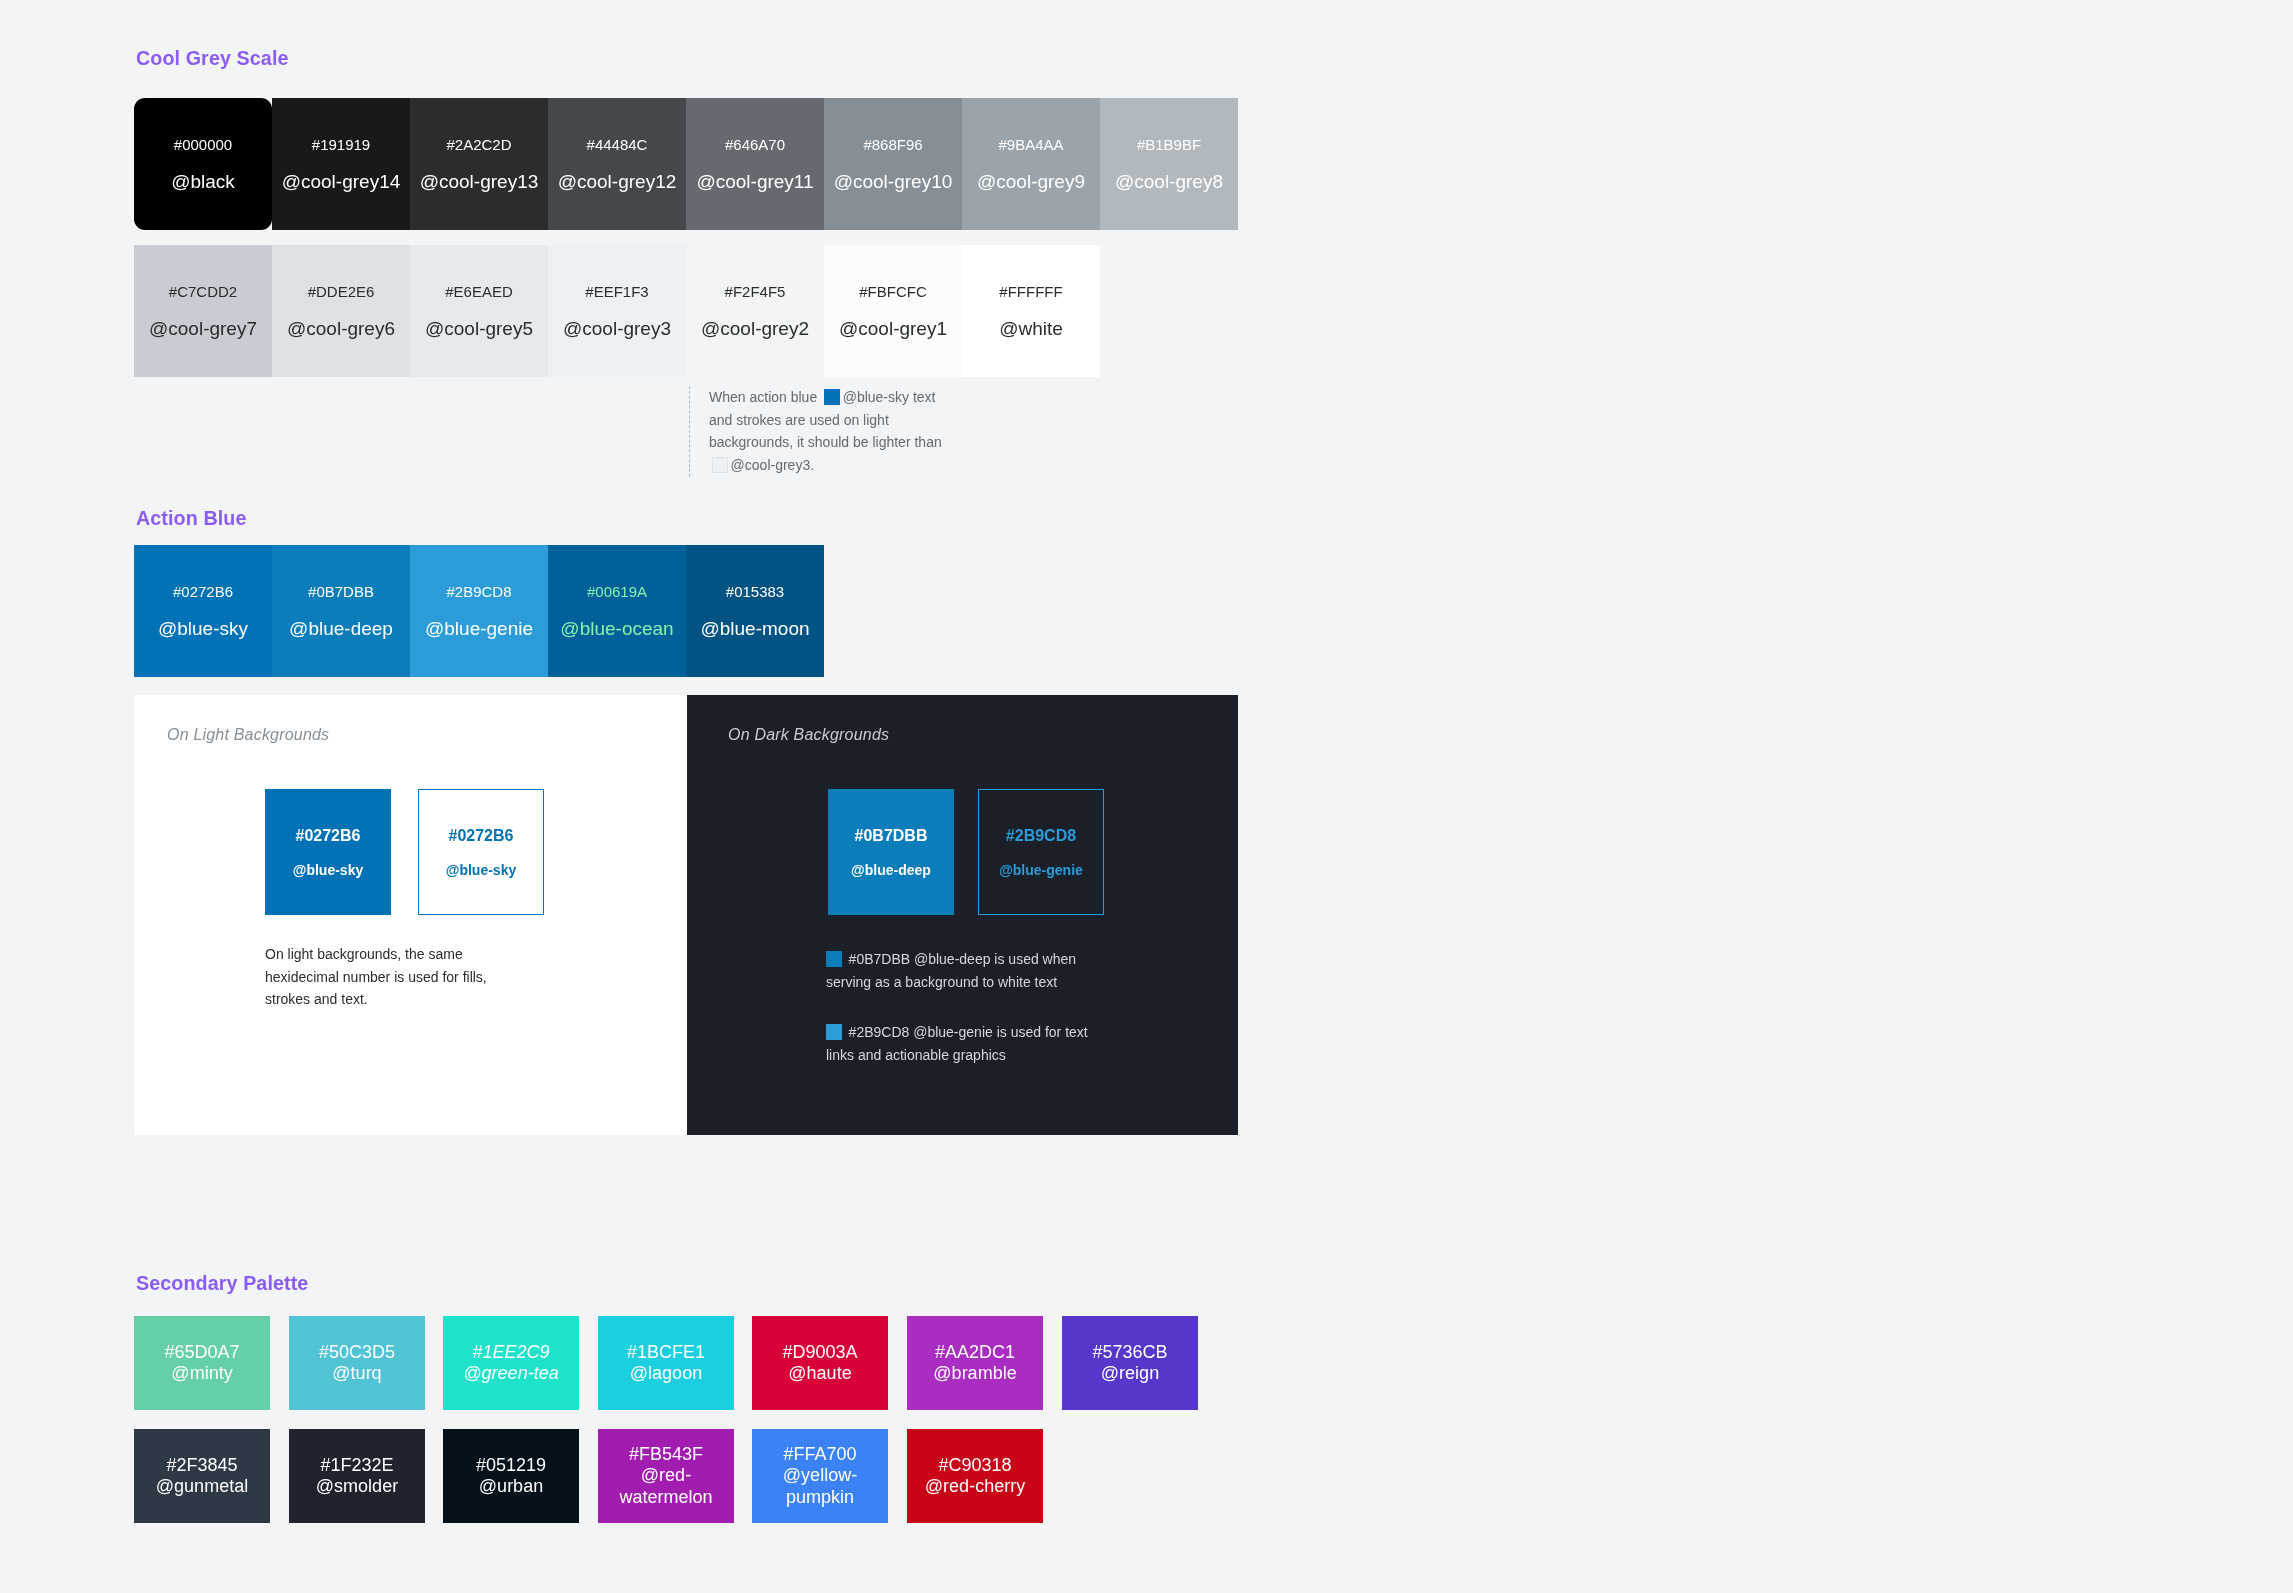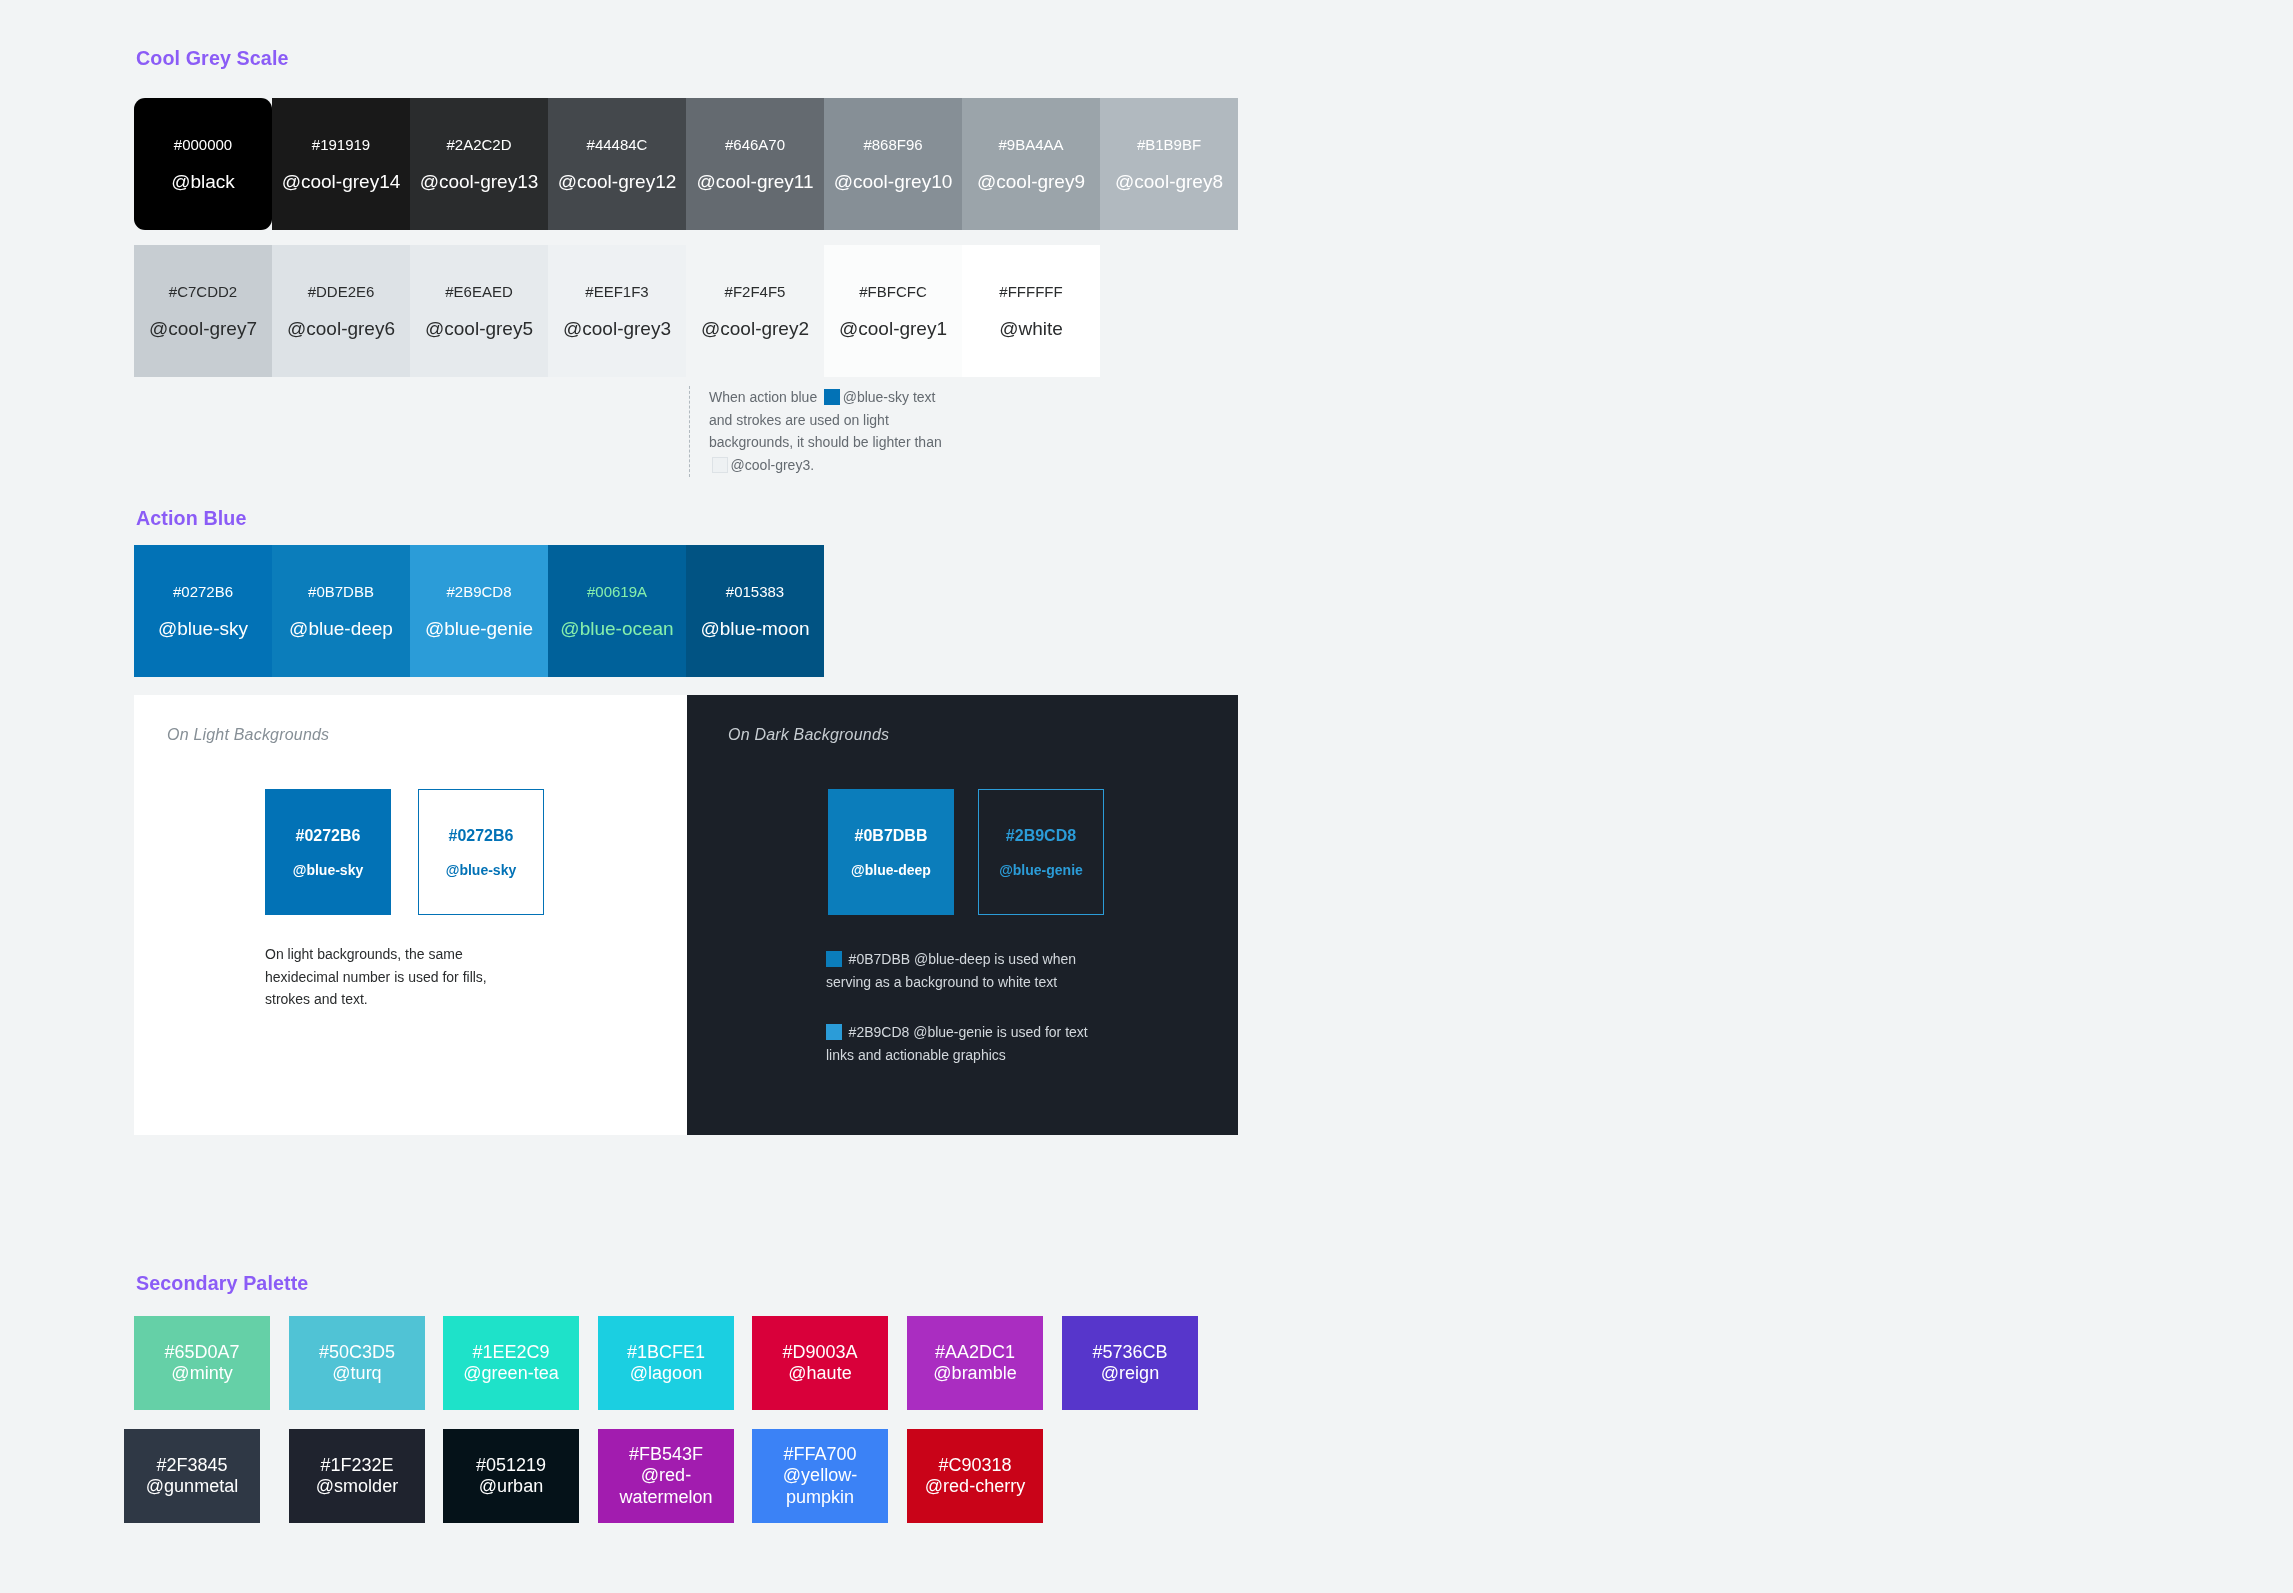--- a/index.html
+++ b/index.html
@@ -238,21 +238,21 @@
 
   <div id="sec-row-1">
       <div class="sec-sw" style="background: rgb(101, 208, 167); left: 134px; top: 1316px;">
         <span class="hex">#65D0A7</span>
         <span class="name">@minty</span>
       </div>
       <div class="sec-sw" style="background: rgb(80, 195, 213); left: 289px; top: 1316px;">
         <span class="hex">#50C3D5</span>
         <span class="name">@turq</span>
       </div>
-      <div class="sec-sw" style="background: rgb(30, 226, 201); left: 443px; top: 1316px;">
+      <div class="sec-sw" style="background: rgb(30, 226, 201); left: 443px; top: 1316px; font-style: italic;">
         <span class="hex">#1EE2C9</span>
         <span class="name">@green-tea</span>
       </div>
       <div class="sec-sw" style="background: rgb(27, 207, 225); left: 598px; top: 1316px;">
         <span class="hex">#1BCFE1</span>
         <span class="name">@lagoon</span>
       </div>
       <div class="sec-sw" style="background: rgb(217, 0, 58); left: 752px; top: 1316px;">
         <span class="hex">#D9003A</span>
         <span class="name">@haute</span>
@@ -260,21 +260,21 @@
       <div class="sec-sw" style="background: rgb(170, 45, 193); left: 907px; top: 1316px;">
         <span class="hex">#AA2DC1</span>
         <span class="name">@bramble</span>
       </div>
       <div class="sec-sw" style="background: rgb(87, 54, 203); left: 1062px; top: 1316px;">
         <span class="hex">#5736CB</span>
         <span class="name">@reign</span>
       </div>
     </div>
   <div id="sec-row-2">
-      <div class="sec-sw" style="background: rgb(47, 56, 69); left: 124px; top: 1429px;">
+      <div class="sec-sw" style="background: rgb(47, 56, 69); left: 134px; top: 1429px;">
         <span class="hex">#2F3845</span>
         <span class="name">@gunmetal</span>
       </div>
       <div class="sec-sw" style="background: rgb(31, 35, 46); left: 289px; top: 1429px;">
         <span class="hex">#1F232E</span>
         <span class="name">@smolder</span>
       </div>
       <div class="sec-sw" style="background: rgb(5, 18, 25); left: 443px; top: 1429px;">
         <span class="hex">#051219</span>
         <span class="name">@urban</span>

